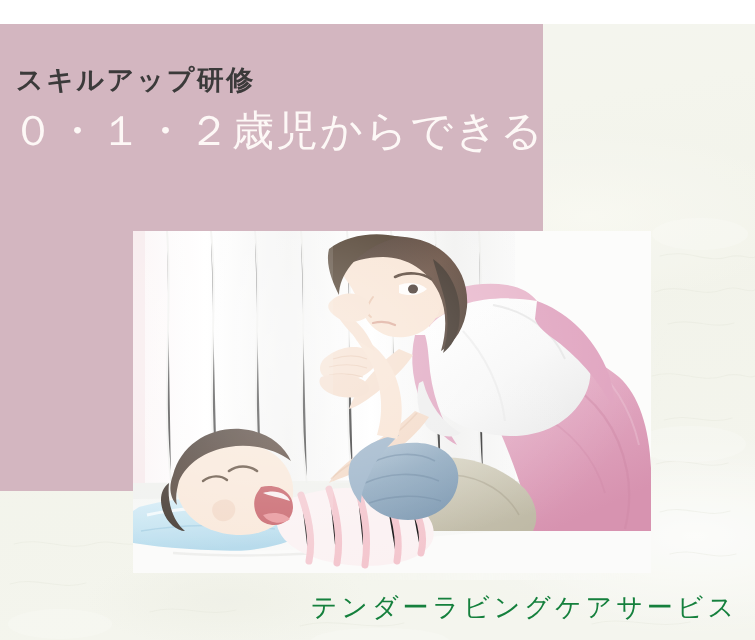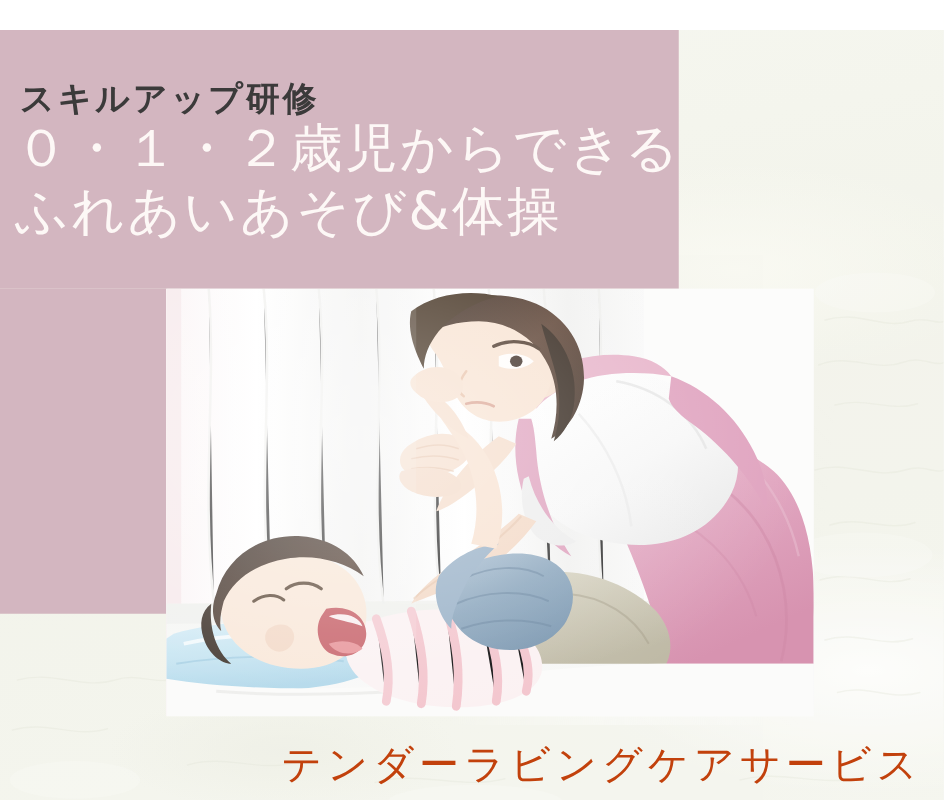--- a/index.html
+++ b/index.html
@@ -109,21 +109,21 @@
     color: #3b3a3a;
     letter-spacing: 1.5px;
     white-space: nowrap;
     line-height: 1;
   }
 
   
   .headline {
     position: absolute;
     left: 12px;
-    top: 70px;
+    top: 82px;
     width: 528px;
   }
   .headline-line {
     font-family: "DejaVu Sans", "Liberation Sans", sans-serif;
     font-size: 42px;
     font-weight: 400;
     color: #fdf8f6;
     letter-spacing: 2px;
     line-height: 1.18;
     white-space: nowrap;
@@ -142,23 +142,23 @@
   .photo svg { display: block; width: 100%; height: 100%; }
 
   
   .brand {
     position: absolute;
     left: 0;
     top: 566px;
     width: 738px;
     text-align: right;
     font-family: "DejaVu Sans", "Liberation Sans", sans-serif;
-    font-size: 32px;
+    font-size: 26px;
     font-weight: 400;
-    color: #c2410c;
+    color: #15803d;
     letter-spacing: 4px;
     white-space: nowrap;
   }
 </style>
 </head>
 <body>
 
 <div id="poster">
 
   <div class="bg-base"></div>
@@ -192,21 +192,20 @@
 
   <div class="block-top"></div>
   <div class="block-left"></div>
 
   <div class="eyebrow-row">
     <div class="eyebrow-text">スキルアップ研修</div>
   </div>
 
   <div class="headline">
     <div class="headline-line">０・１・２歳児からできる</div>
-    <div class="headline-line">ふれあいあそび&amp;体操</div>
   </div>
 
   <div class="photo">
     <svg viewBox="0 0 518 342" preserveAspectRatio="xMidYMid slice">
       <defs>
         <linearGradient id="curtain" x1="0" y1="0" x2="1" y2="0">
           <stop offset="0%" stop-color="#fbf5f6"></stop>
           <stop offset="14%" stop-color="#ffffff"></stop>
           <stop offset="30%" stop-color="#f3f3f2"></stop>
           <stop offset="46%" stop-color="#ffffff"></stop>

